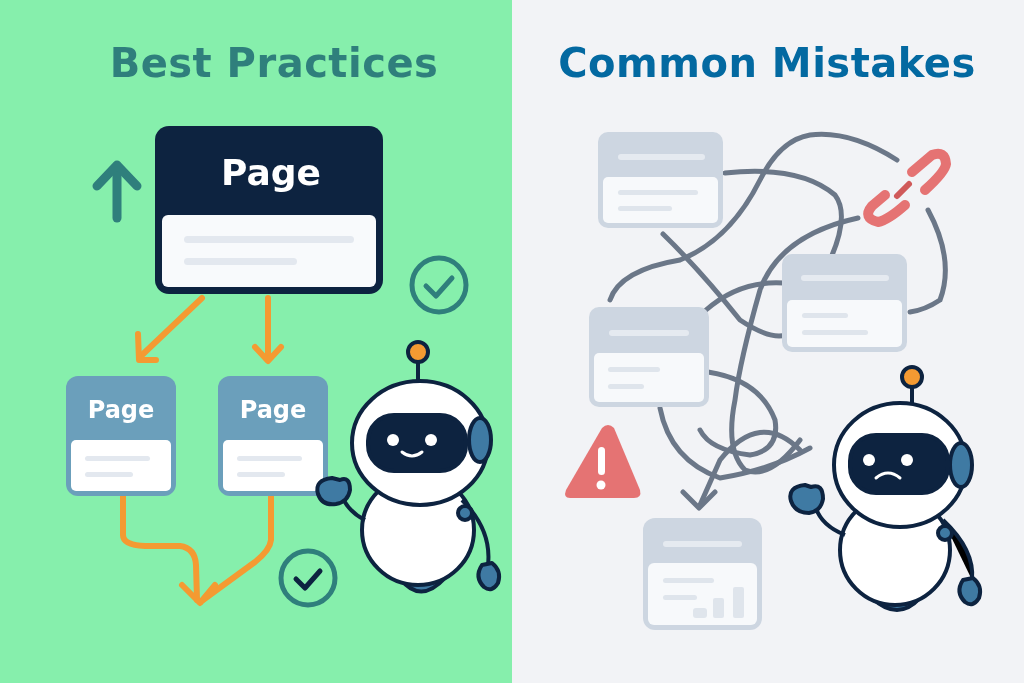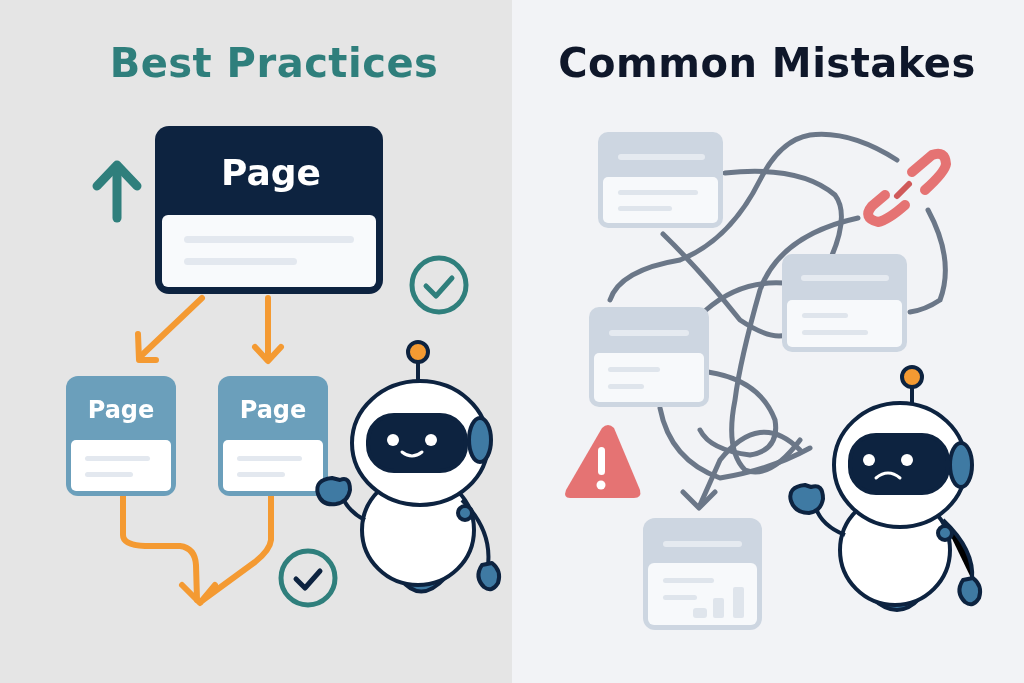--- a/index.html
+++ b/index.html
@@ -1,22 +1,22 @@
 <!DOCTYPE html>
 <html><head>
 <meta charset="utf-8">
 <style>
   html,body{margin:0;padding:0;}
   body{width:1024px;height:683px;position:relative;overflow:hidden;font-family:"DejaVu Sans","Liberation Sans",sans-serif;}
   .panel{position:absolute;top:0;height:683px;}
-  .left{left:0;width:512px;background:#e5e5e5;}
+  .left{left:0;width:512px;background:#86efac;}
   .right{left:512px;width:512px;background:#f2f3f6;}
   .title{position:absolute;top:40px;font-weight:bold;font-size:40px;letter-spacing:0.5px;}
   .left-title{left:0;width:548px;text-align:center;color:#2f7f7c;}
-  .right-title{left:0;width:510px;text-align:center;color:#0f172a;}
+  .right-title{left:0;width:510px;text-align:center;color:#0369a1;}
   svg.art{position:absolute;left:0;top:0;}
   .pg-label{font-family:"DejaVu Sans","Liberation Sans",sans-serif;font-weight:bold;}
 </style>
 </head>
 <body>
 
 <div class="panel left">
   <div class="title left-title">Best Practices</div>
 </div>
 <div class="panel right">

